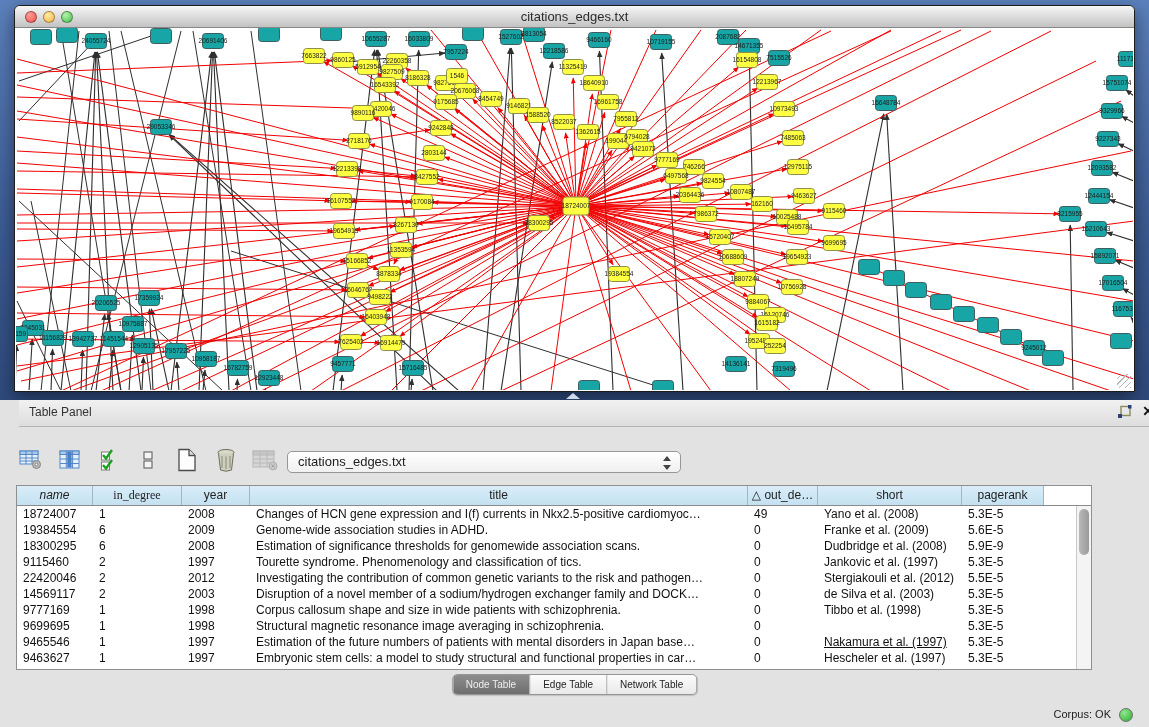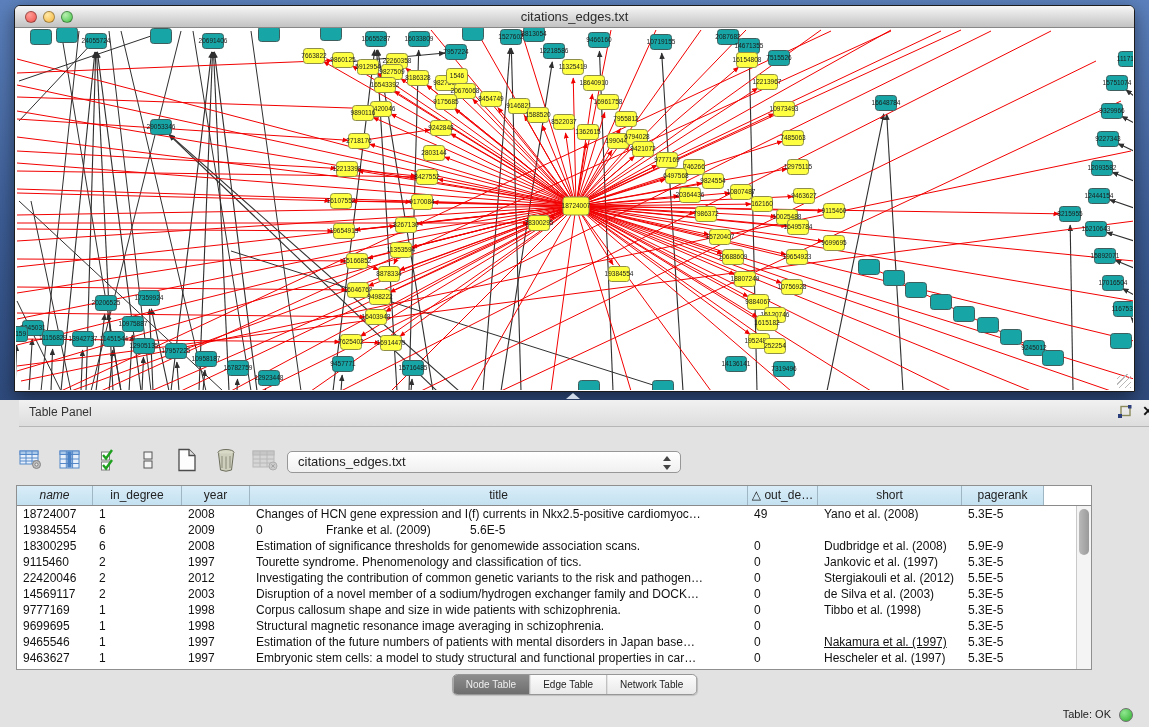--- a/index.html
+++ b/index.html
@@ -934,41 +934,42 @@
       <span>citations_edges.txt</span>
       <span class="stepper">
           <i class="up"></i>
           <i class="dn"></i>
         </span>
     </div>
 
     <div class="tframe">
       <div class="thead" id="thead">
           <div class="th" style="width: 76px; font-style: italic;">name</div>
-          <div class="th" style="width: 89px;">in_degree</div>
+          <div class="th" style="width: 89px; font-family: Liberation Serif, serif;">in_degree</div>
           <div class="th" style="width: 68px;">year</div>
           <div class="th" style="width: 498px;">title</div>
           <div class="th" style="width: 70px;">△ out_de…</div>
           <div class="th" style="width: 144px;">short</div>
           <div class="th" style="width: 82px;">pagerank</div>
         </div>
       <div id="tbody">
           <div class="trow">
             <div class="td" style="width: 76px;">18724007</div>
             <div class="td" style="width: 89px;">1</div>
             <div class="td" style="width: 68px;">2008</div>
             <div class="td" style="width: 498px;">Changes of HCN gene expression and I(f) currents in Nkx2.5-positive cardiomyoc…</div>
             <div class="td" style="width: 70px;">49</div>
             <div class="td" style="width: 144px;">Yano et al. (2008)</div>
             <div class="td" style="width: 82px;">5.3E-5</div>
           </div>
           <div class="trow">
             <div class="td" style="width: 76px;">19384554</div>
             <div class="td" style="width: 89px;">6</div>
             <div class="td" style="width: 68px;">2009</div>
+            <div class="td" style="width: 498px;">Genome-wide association studies in ADHD.</div>
             <div class="td" style="width: 70px;">0</div>
             <div class="td" style="width: 144px;">Franke et al. (2009)</div>
             <div class="td" style="width: 82px;">5.6E-5</div>
           </div>
           <div class="trow">
             <div class="td" style="width: 76px;">18300295</div>
             <div class="td" style="width: 89px;">6</div>
             <div class="td" style="width: 68px;">2008</div>
             <div class="td" style="width: 498px;">Estimation of significance thresholds for genomewide association scans.</div>
             <div class="td" style="width: 70px;">0</div>
@@ -1044,17 +1045,17 @@
       </div>
     </div>
 
     <div class="tabs" id="tabs">
         <div class="tab sel">Node Table</div>
         <div class="tab">Edge Table</div>
         <div class="tab">Network Table</div>
       </div>
 
     <div class="statusbar">
-      <span class="mem">Table: OK</span>
+      <span class="mem">Corpus: OK</span>
       <span class="led"></span>
     </div>
   </div>
 </div>
 
 </body></html>

